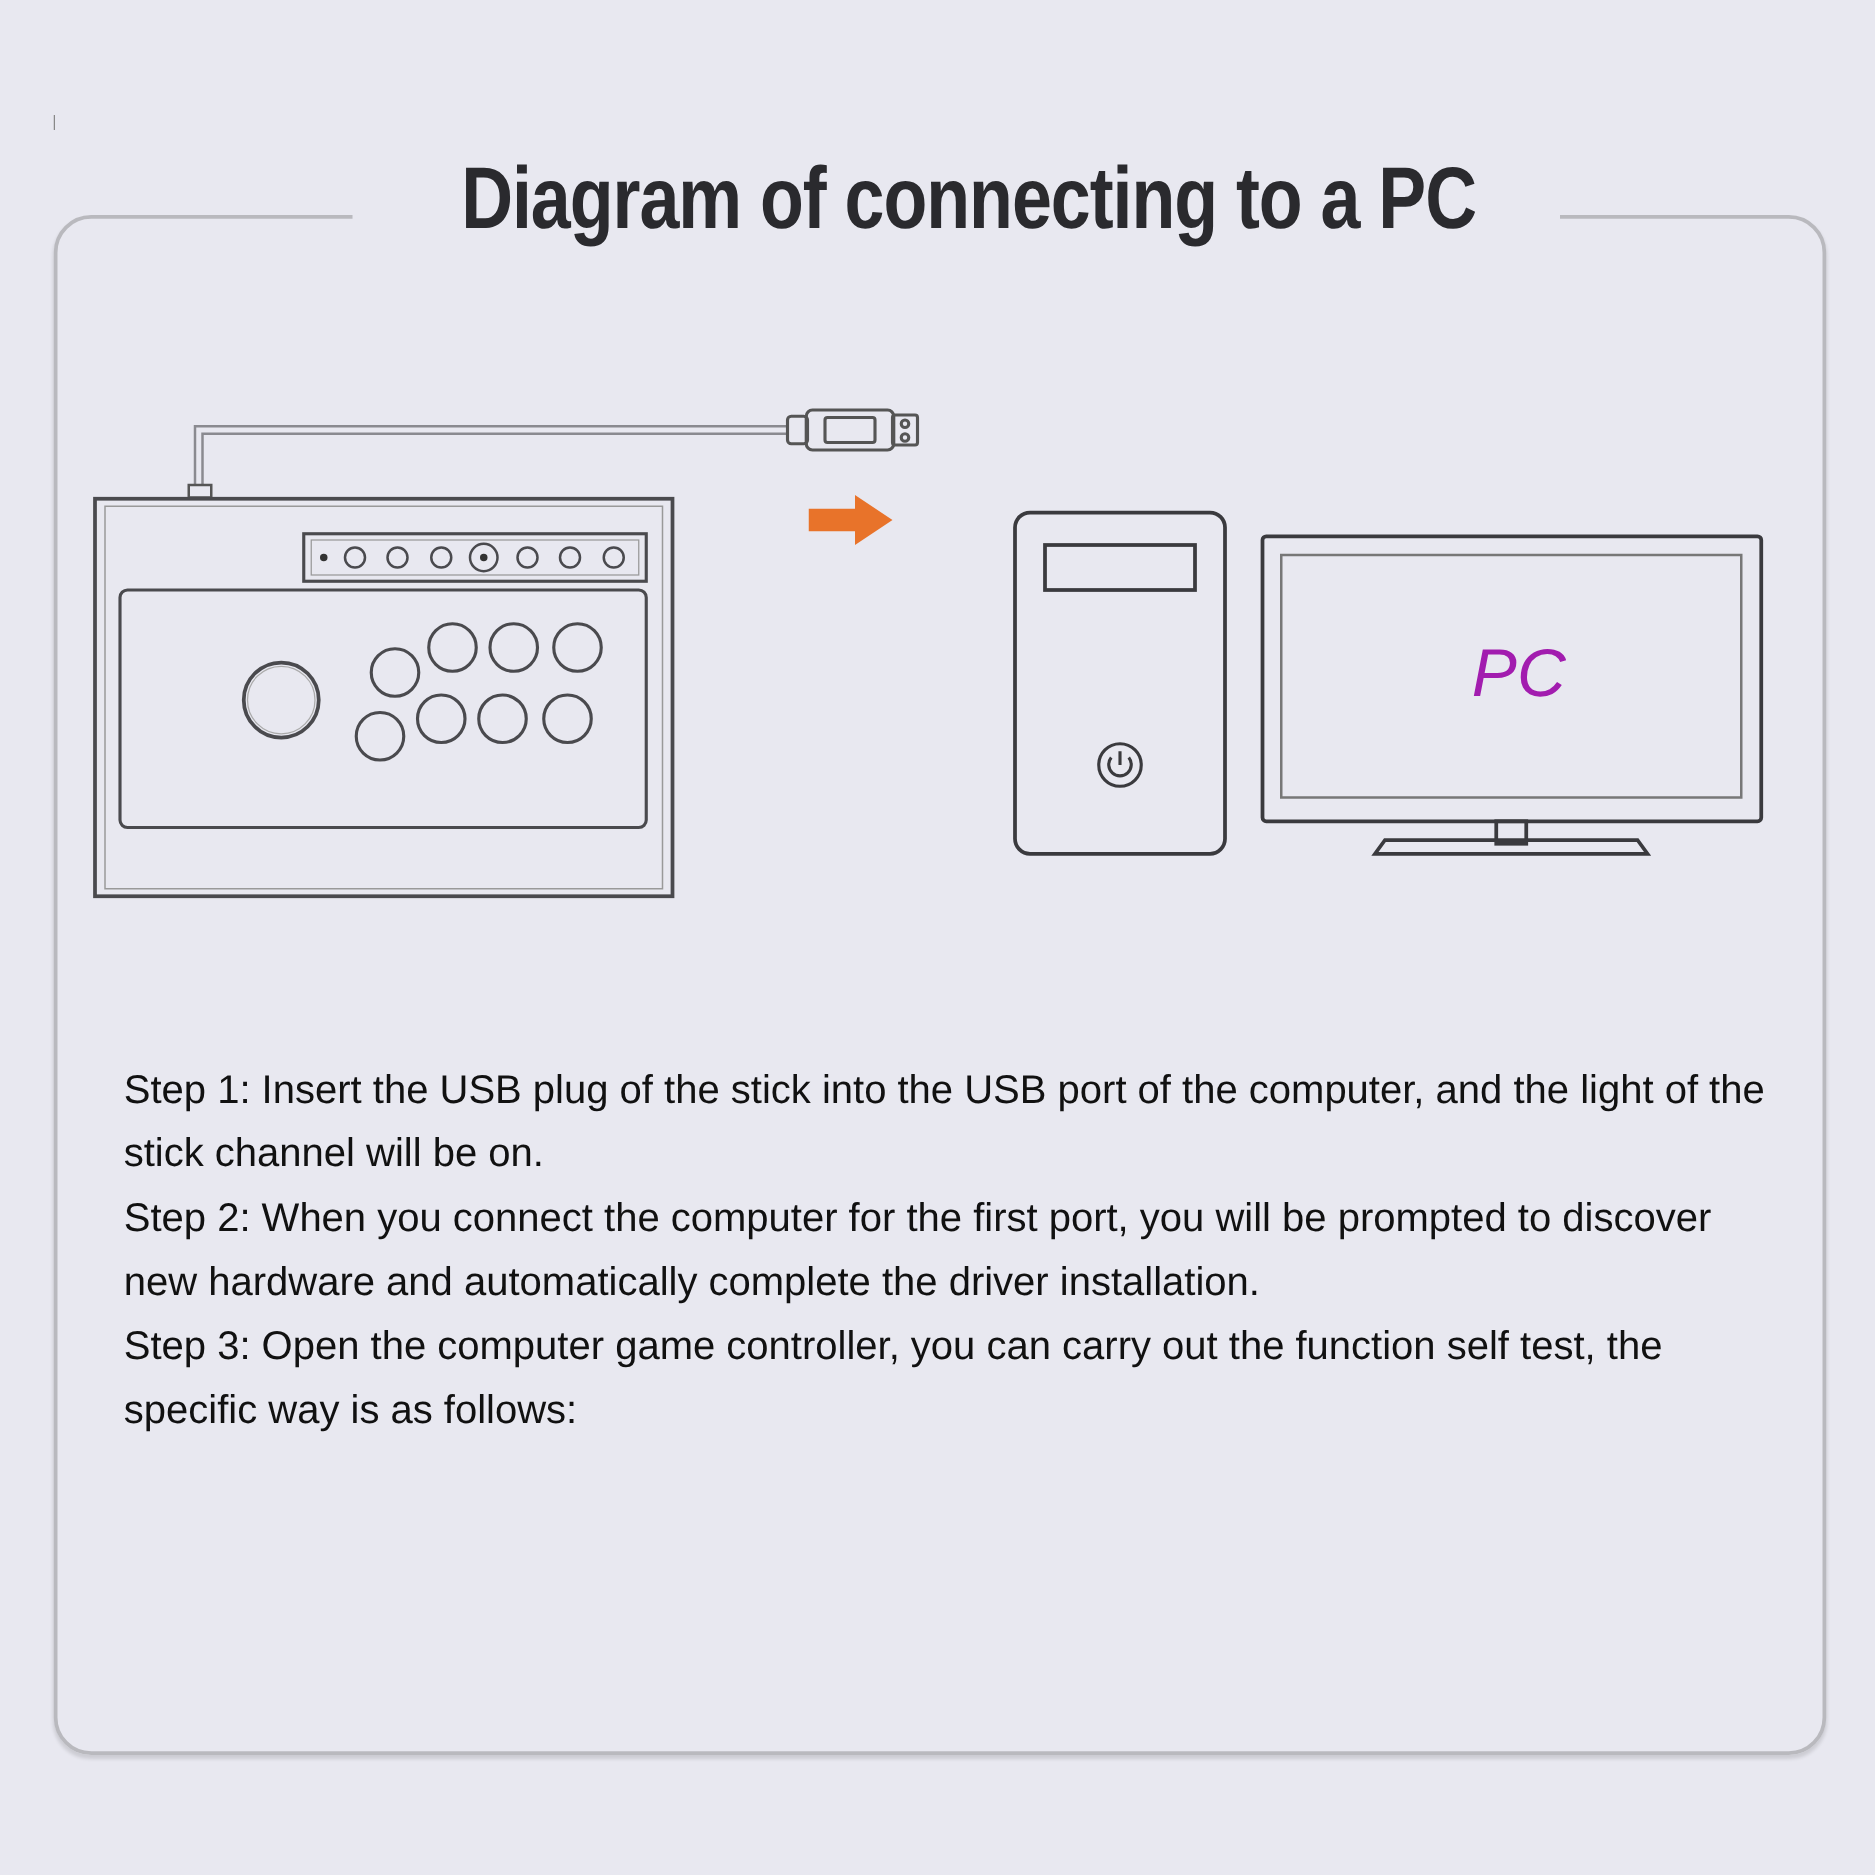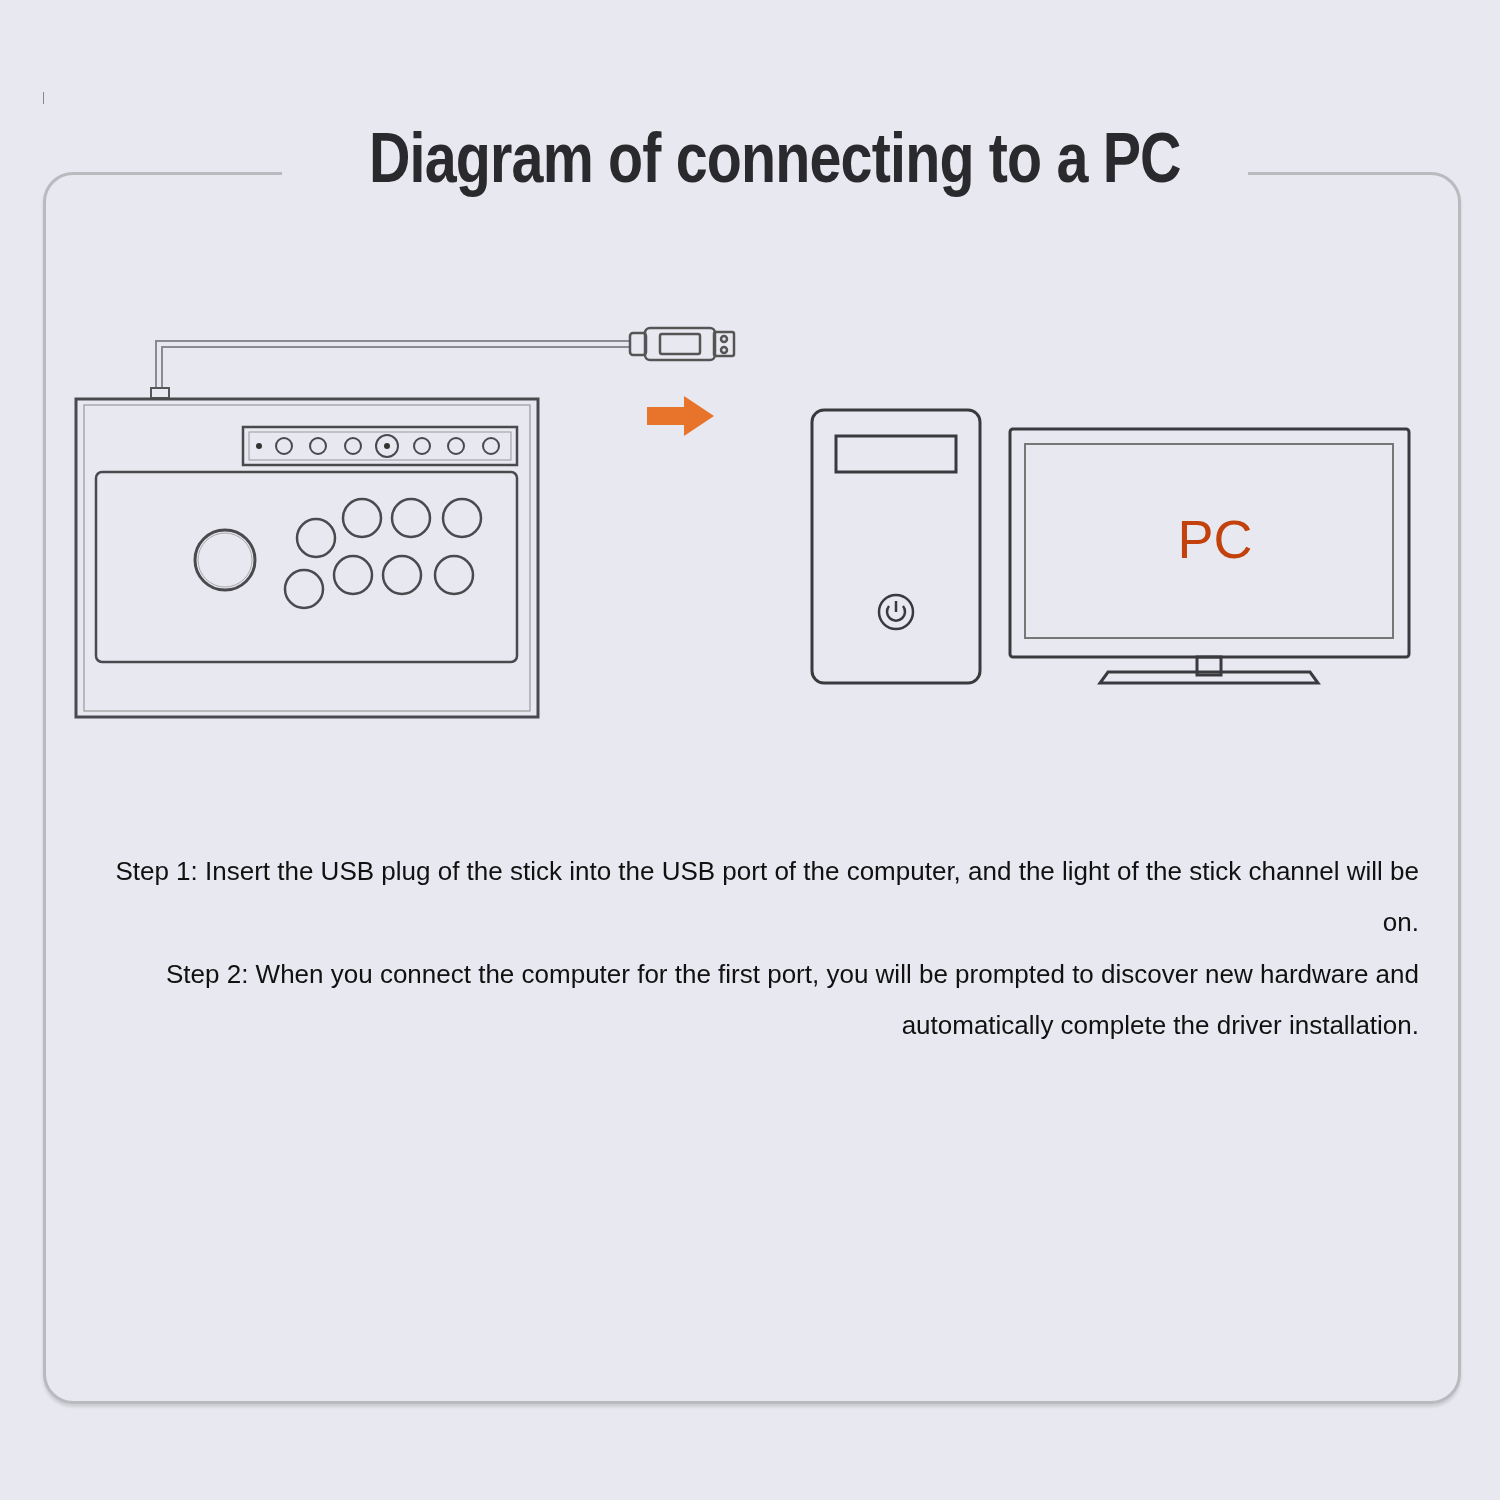--- a/index.html
+++ b/index.html
@@ -42,30 +42,29 @@
       position: absolute; left: 43px; top: 92px;
       width: 1px; height: 12px; background: #888;
     }
     .diagram {
       position: absolute; left: 0; top: 0; width: 1500px; height: 800px;
     }
     .pc-label {
       position: absolute;
       left: 1150px; top: 508px;
       width: 130px; text-align: center;
-      font-size: 54px; color: #c2410c;
+      font-size: 54px; color: #a21caf; font-style: italic;
     }
     .steps {
       position: absolute;
       left: 99px; top: 846px;
       width: 1320px;
-      font-size: 26px;
+      font-size: 32px;
       line-height: 51.3px;
       color: #111;
-      text-align: right;
     }
     .steps p { margin: 0; }
   </style>
 </head>
 <body>
 
 <div class="tick"></div>
 <div class="frame"></div>
 <div class="title-mask"></div>
 <div class="title">Diagram of connecting to a PC</div>
@@ -131,13 +130,14 @@
     <rect x="1025" y="444" width="368" height="194" stroke-width="2" stroke="#777"></rect>
     <rect x="1197" y="657" width="24" height="18"></rect>
     <path d="M1108 672 L1310 672 L1318 683 L1100 683 Z"></path>
   </g>
 </svg>
 <div class="pc-label">PC</div>
 
 <div class="steps">
   <p>Step 1: Insert the USB plug of the stick into the USB port of the computer, and the light of the stick channel will be on.</p>
   <p>Step 2: When you connect the computer for the first port, you will be prompted to discover new hardware and automatically complete the driver installation.</p>
+  <p>Step 3: Open the computer game controller, you can carry out the function self test, the specific way is as follows:</p>
 </div>
 
 </body></html>

